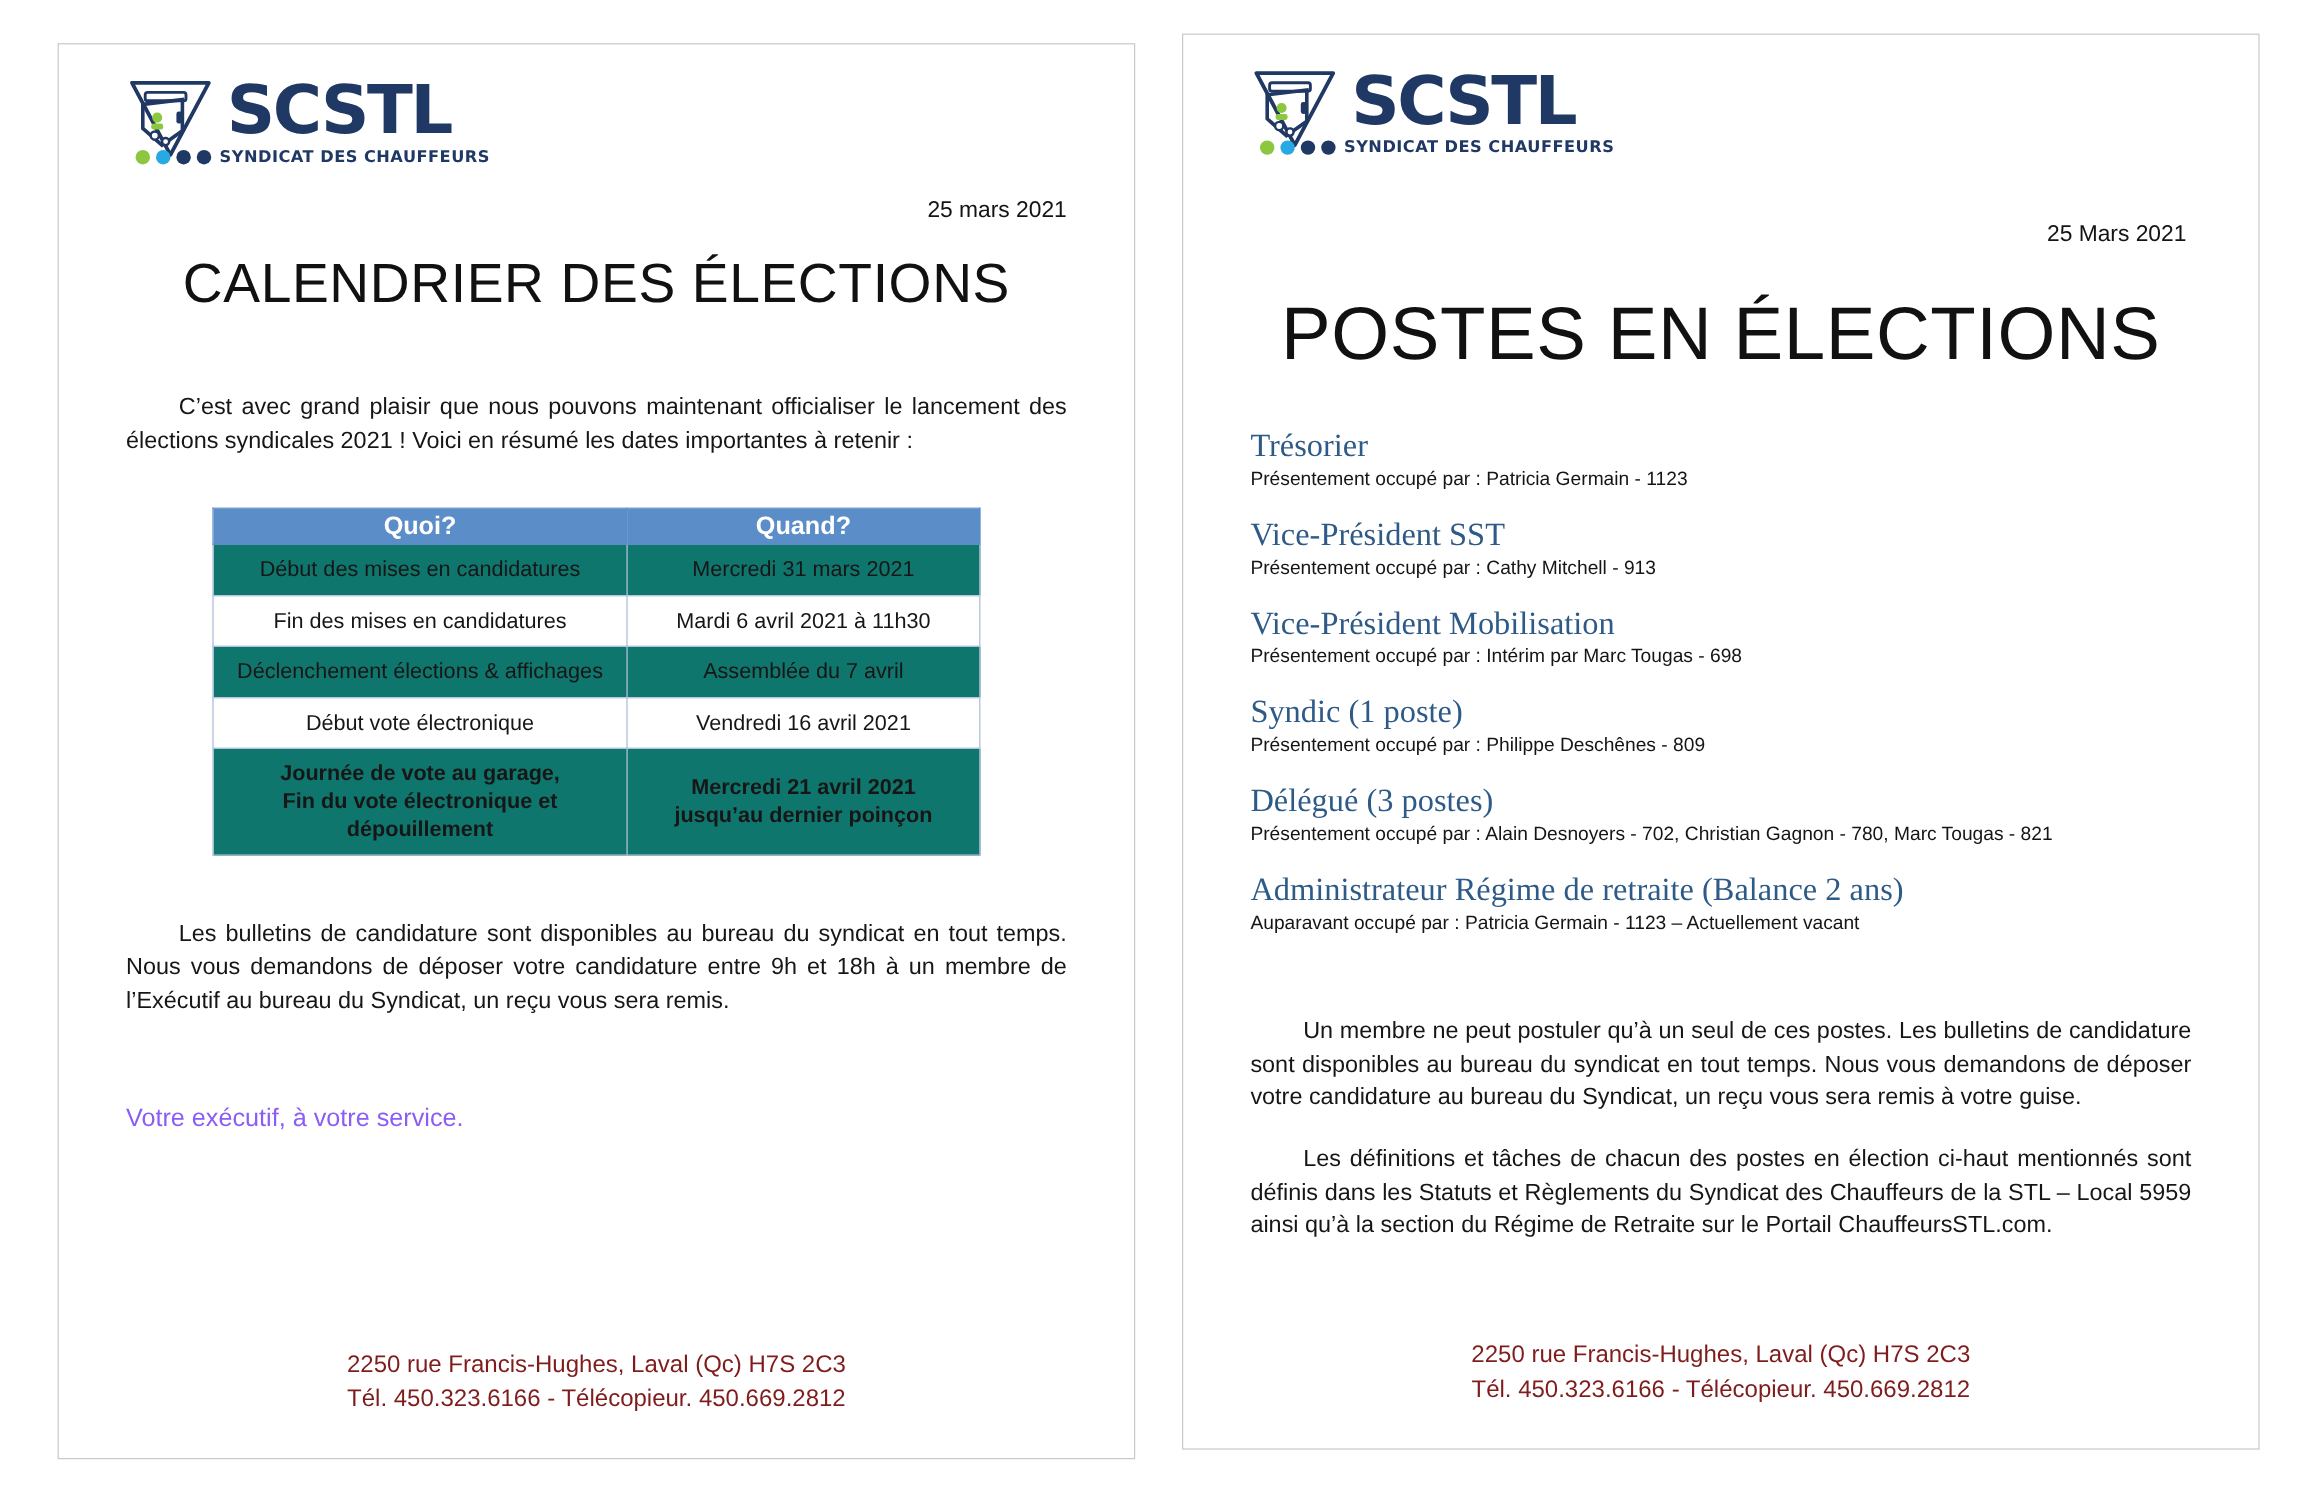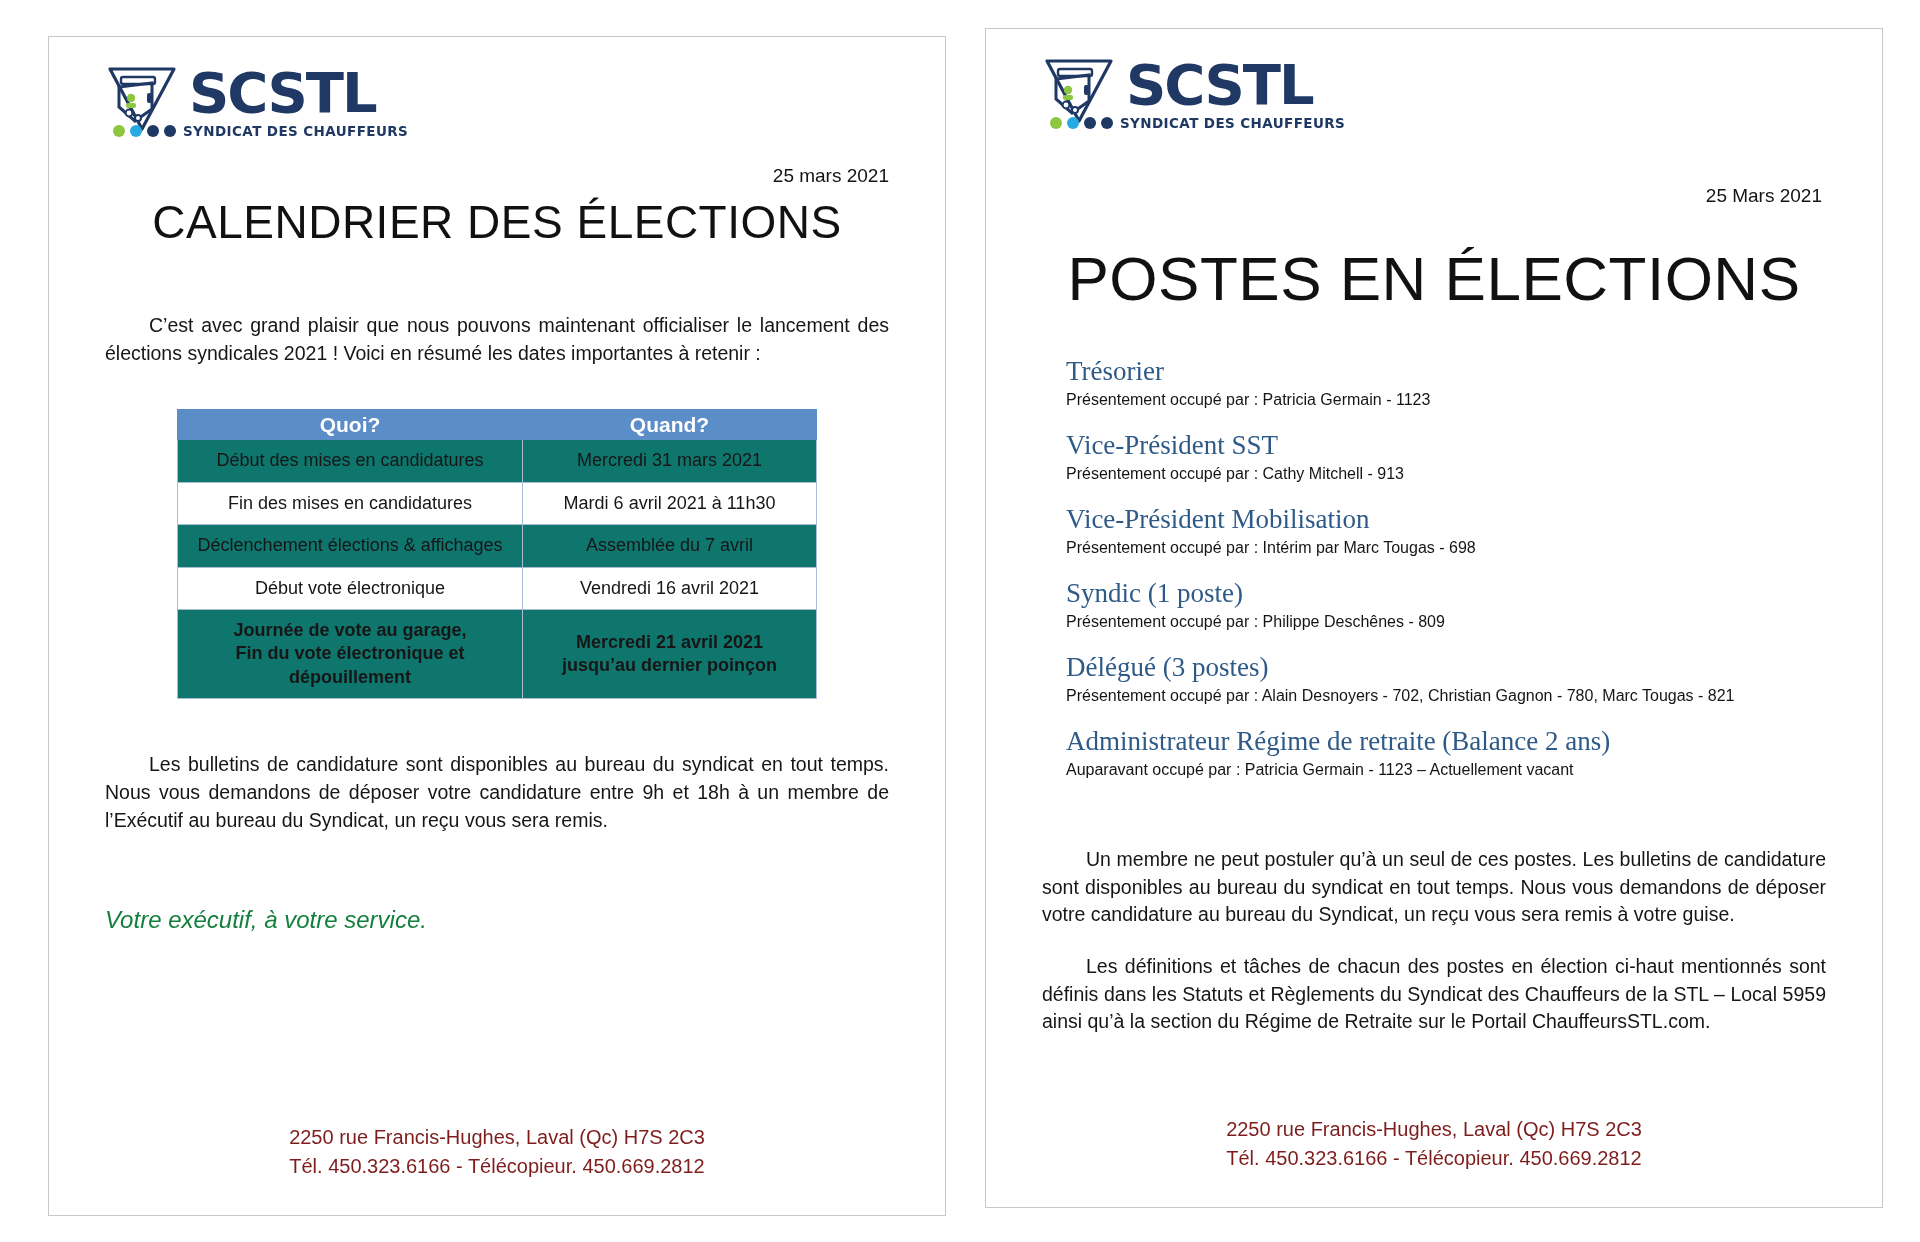--- a/index.html
+++ b/index.html
@@ -94,41 +94,40 @@
   }
   .doc-date.right-page { margin-top: 34px; padding-right: 4px; }
 
   
   .doc-title {
     text-align: center;
     font-size: 46px;
     letter-spacing: 0.5px;
     color: #111111;
     font-weight: 400;
-    margin-top: 8px;
+    margin-top: 22px;
   }
   .doc-title.right-page { margin-top: 36px; font-size: 62px; }
 
   
   p.body {
     font-size: 19.5px;
     line-height: 1.42;
     color: #161616;
     text-align: justify;
     text-indent: 44px;
     margin: 0;
     hyphens: none;
   }
   .spacer-32 { height: 32px; }
   .spacer-24 { height: 24px; }
 
   .closing {
-    font-style: italic;
-    font-size: 24px;
-    color: #15803d;
+    font-size: 21px;
+    color: #8b5cf6;
     margin: 0;
   }
 
   
   table.cal {
     border-collapse: collapse;
     width: 640px;
     margin: 0 auto;
     table-layout: fixed;
   }
@@ -149,21 +148,21 @@
     padding: 1px 6px;
   }
   table.cal tr.shade td { background: #0f766e; }
   table.cal tr.plain td { background: #ffffff; }
   table.cal tr.bold td { font-weight: 700; }
   table.cal col.c1 { width: 54%; }
   table.cal col.c2 { width: 46%; }
 
   
   .positions { margin-top: 26px; }
-  .position { margin-bottom: 20px; margin-left: 24px; }
+  .position { margin-bottom: 20px; }
   .position-title {
     font-family: "Liberation Serif", serif;
     font-size: 27px;
     color: #2E5A87;
     line-height: 1.15;
     margin: 0 0 3px 0;
     font-weight: 400;
   }
   .position-holder {
     font-size: 16px;

